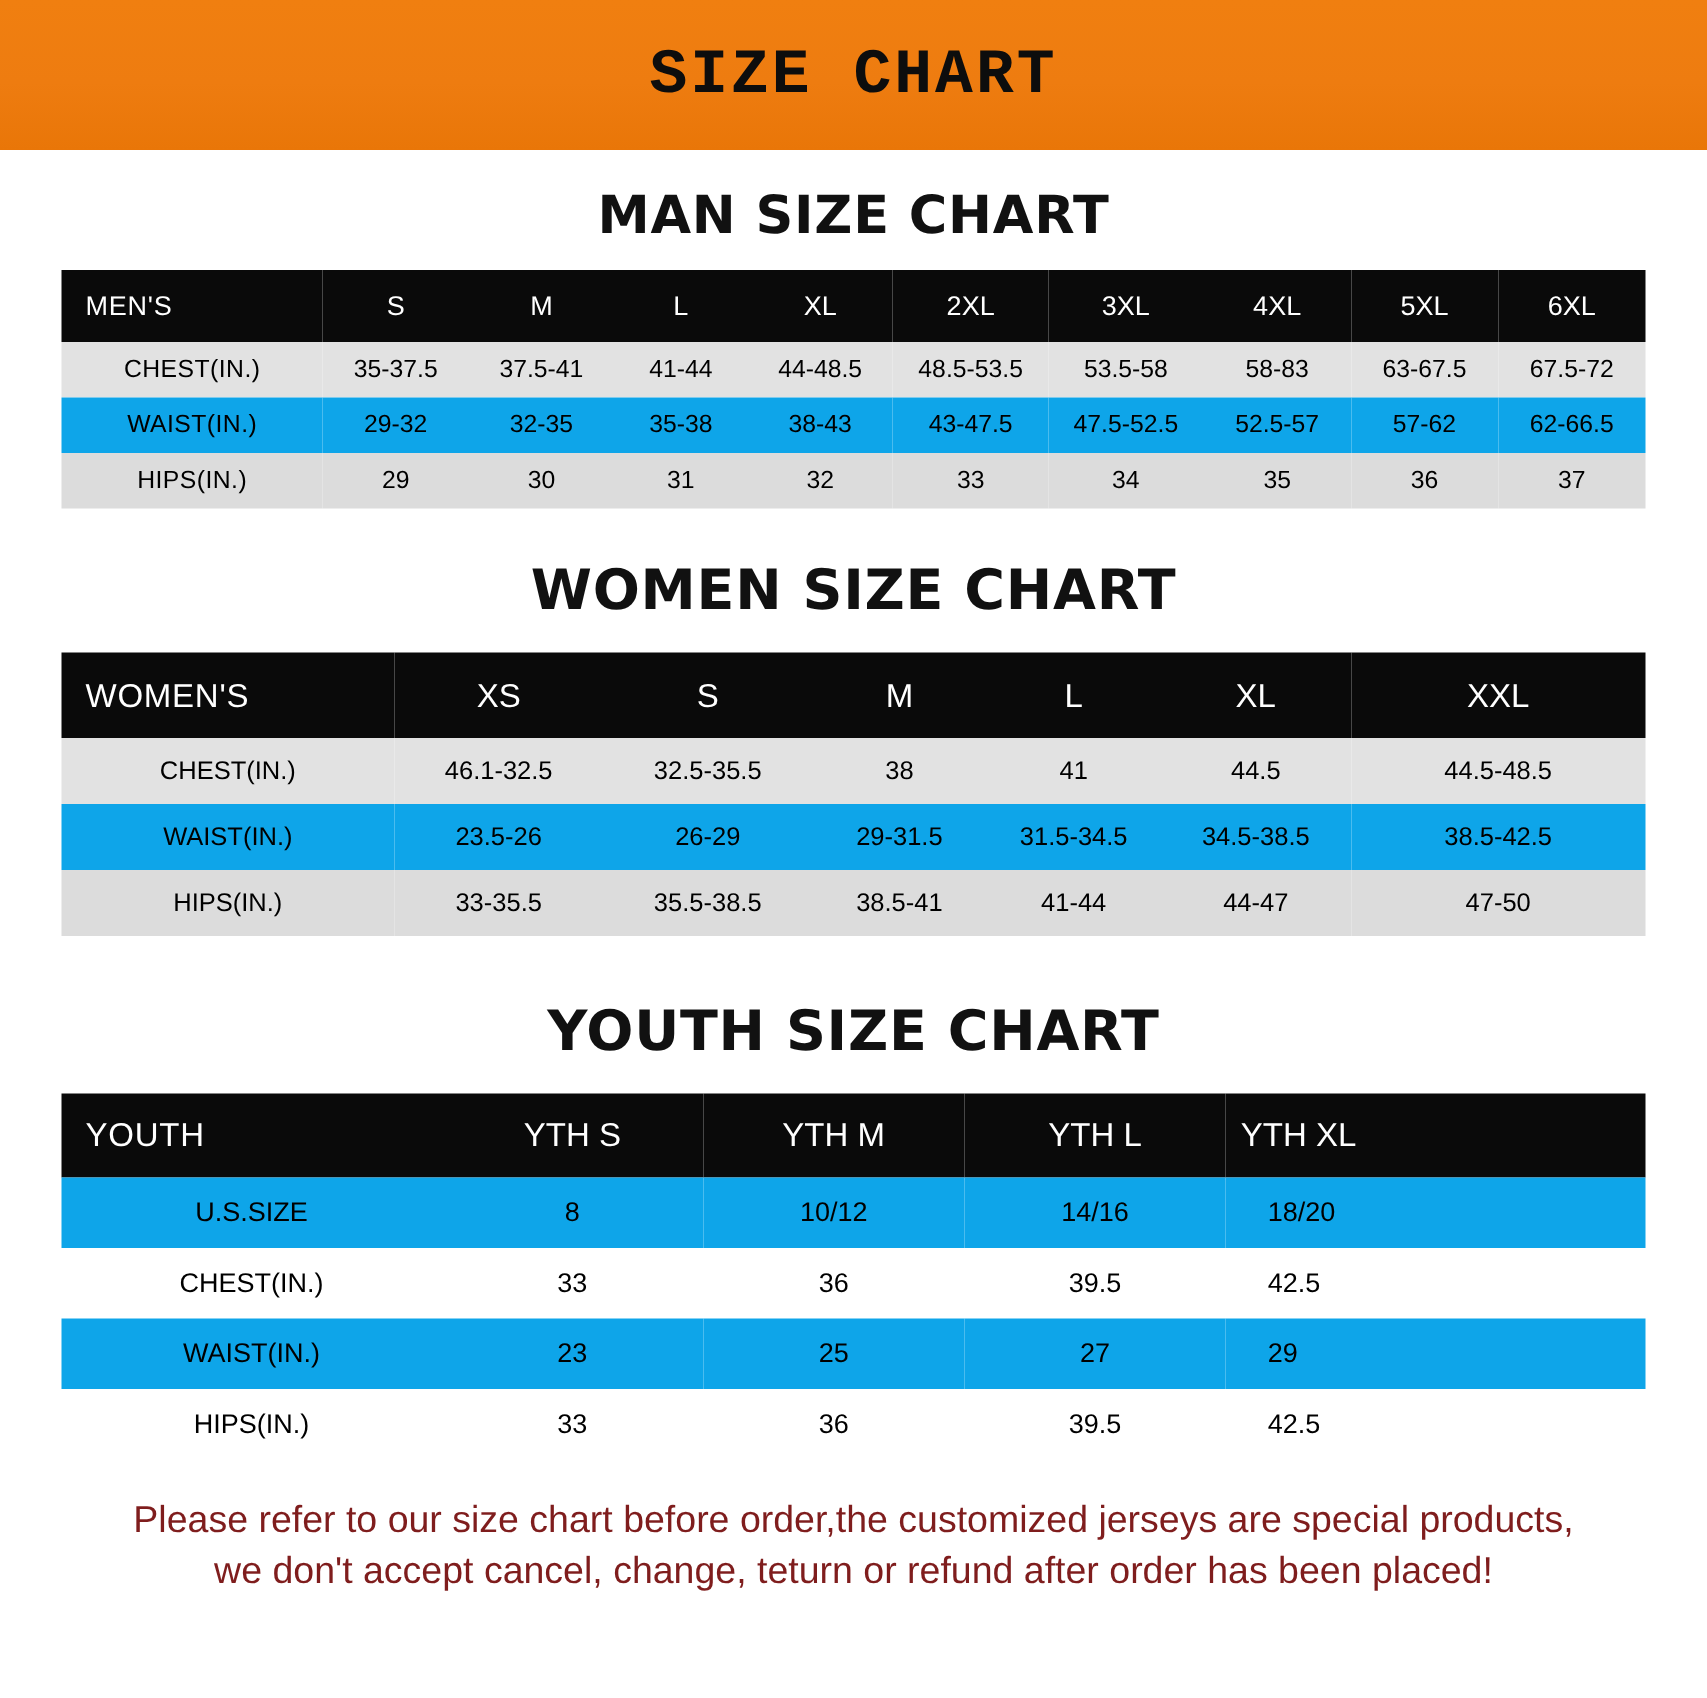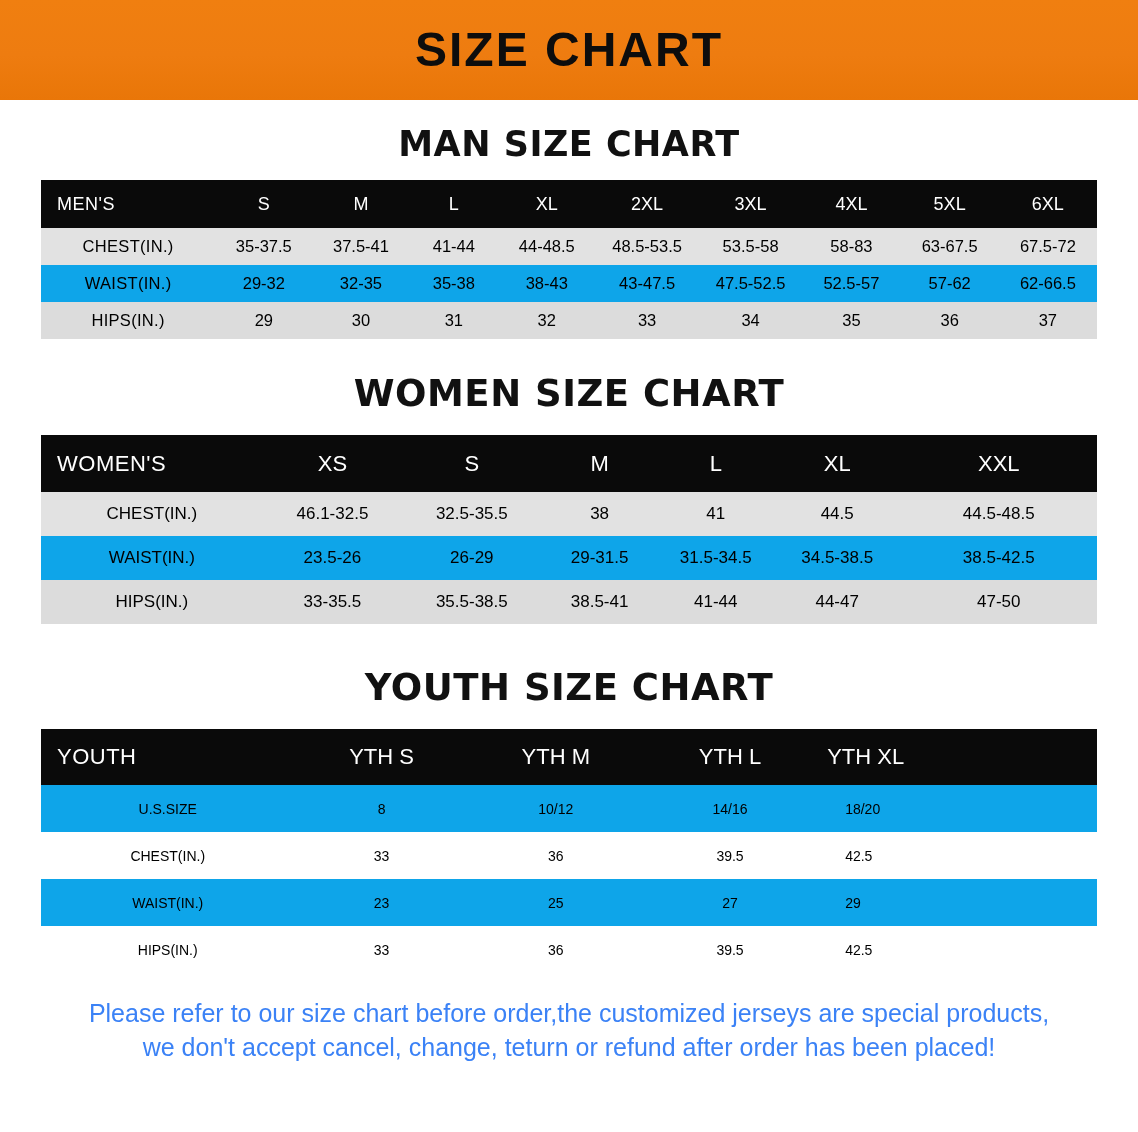--- a/index.html
+++ b/index.html
@@ -24,23 +24,23 @@
 
   
   .banner {
     height: 100px;
     background: linear-gradient(180deg, #f07f10 0%, #ee7c10 55%, #e97608 100%);
     display: flex;
     align-items: center;
     justify-content: center;
   }
   .banner-title {
-    font-family: Liberation Sans, sans-serif;
+    font-family: Liberation Mono, monospace;
     font-weight: bold;
-    font-size: 48px;
+    font-size: 42px;
     letter-spacing: 2px;
     color: #0d0d0d;
     line-height: 1;
     text-align: center;
   }
 
   
   .section-title {
     text-align: center;
     font-family: "DejaVu Sans", sans-serif;
@@ -105,28 +105,28 @@
   .row-shade-c { background: #dcdcdc; }
 
   
   #women-table .hdr-row td { height: 55px; font-size: 22px; }
   #women-table .hdr-label { font-size: 25px; }
   #women-table tbody td { height: 42px; font-size: 17px; }
 
   
   #youth-table .hdr-row td { height: 54px; font-size: 22px; }
   #youth-table .hdr-label { font-size: 25px; padding-left: 16px; }
-  #youth-table tbody td { height: 45px; font-size: 14px; }
+  #youth-table tbody td { height: 45px; font-size: 18px; }
   .row-white { background: #ffffff; }
 
   
   .note {
     margin-top: 24px;
     padding: 0 40px;
-    color: #3b82f6;
+    color: #7f1d1d;
     font-family: "Liberation Sans", sans-serif;
     font-size: 25px;
     line-height: 1.35;
     text-align: center;
   }
   .note div { white-space: nowrap; }
 </style>
 </head>
 <body>
 

